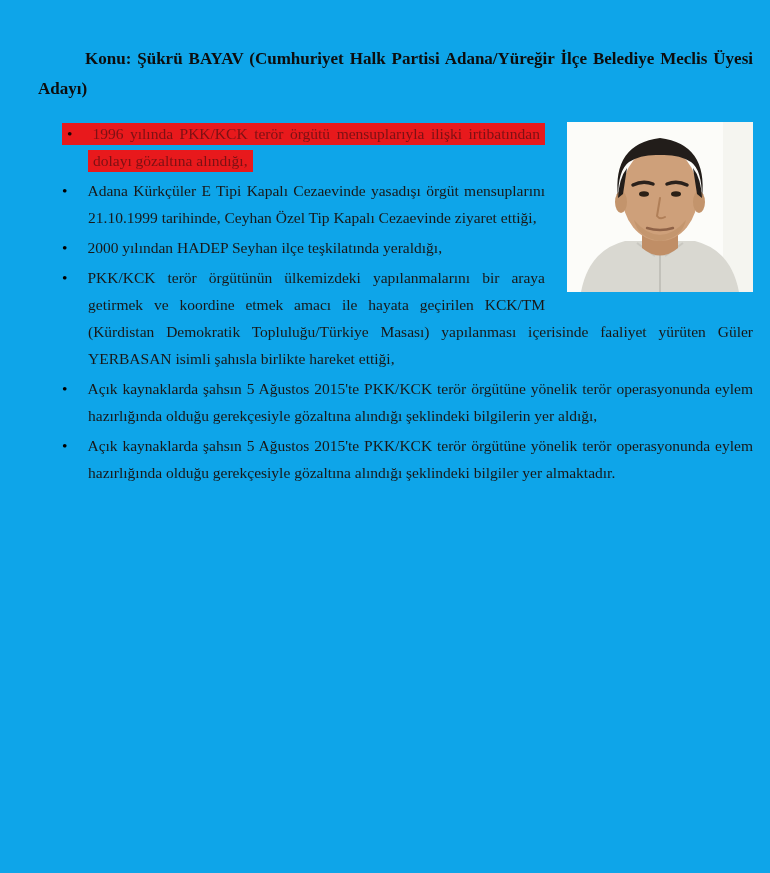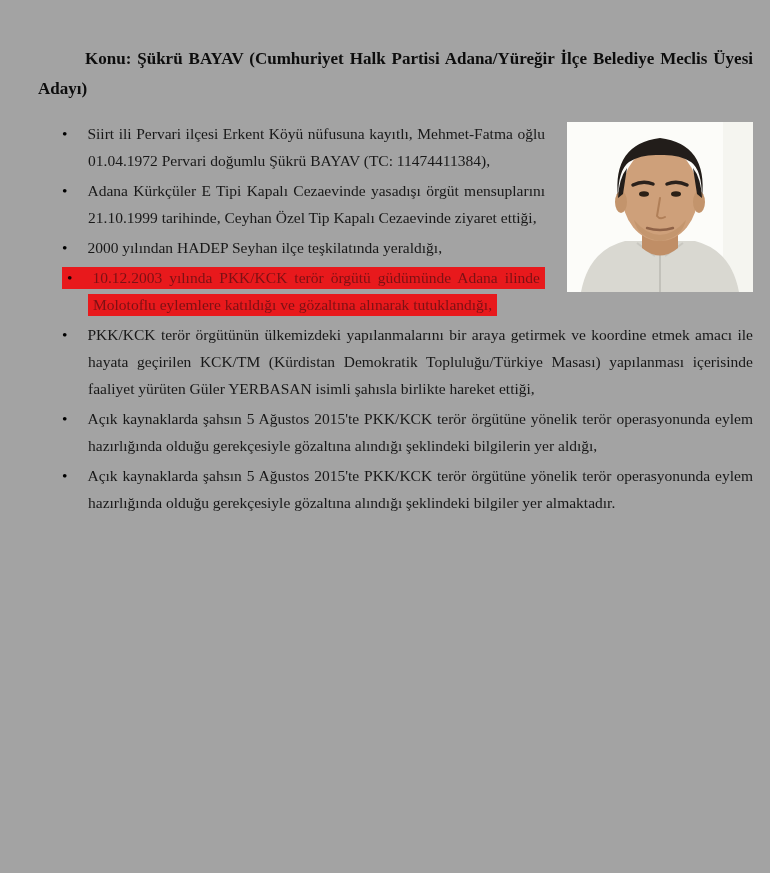--- a/index.html
+++ b/index.html
@@ -12,21 +12,21 @@
     height: 873px;
     font-family: "Liberation Serif", "DejaVu Serif", serif;
     color: #181818;
     overflow: hidden;
   }
   .page {
     box-sizing: border-box;
     width: 770px;
     height: 873px;
     padding: 44px 17px 0 38px;
-    background: #a3a3a3;
+    background: #0ea5e9;
   }
   .doc-title {
     font-size: 17px;
     font-weight: bold;
     color: #0d0d0d;
     line-height: 30px;
     text-indent: 47px;
     text-align: justify;
     margin: 0 0 16px 0;
   }
@@ -105,36 +105,33 @@
         <ellipse cx="109" cy="72" rx="5" ry="2.8" fill="#2b2016"></ellipse>
 
         <path d="M93,76 L90,94 Q93,98 98,95" stroke="#b07f58" stroke-width="2" fill="none" stroke-linecap="round"></path>
 
         <path d="M67,98 Q93,128 119,98 Q115,116 93,119 Q71,116 67,98 Z" fill="#b8895f" opacity="0.45"></path>
 
         <path d="M80,106 Q93,110 106,106" stroke="#8f6247" stroke-width="2.4" fill="none" stroke-linecap="round"></path>
       </svg>
     </div>
 
-    <div class="li">
-      <span class="line"><span class="bullet">•</span><span class="txt">Siirt ili Pervari ilçesi Erkent Köyü nüfusuna kayıtlı, Mehmet-Fatma oğlu 01.04.1972 Pervari doğumlu Şükrü BAYAV (TC: 11474411384),</span></span>
+
+    <div class="li red">
+      <span class="line"><span class="bullet">•</span><span class="txt">1996 yılında PKK/KCK terör örgütü mensuplarıyla ilişki irtibatından dolayı gözaltına alındığı,</span></span>
     </div>
-
 
     <div class="li">
       <span class="line"><span class="bullet">•</span><span class="txt">Adana Kürkçüler E Tipi Kapalı Cezaevinde yasadışı örgüt mensuplarını 21.10.1999 tarihinde, Ceyhan Özel Tip Kapalı Cezaevinde ziyaret ettiği,</span></span>
     </div>
 
     <div class="li">
       <span class="line"><span class="bullet">•</span><span class="txt">2000 yılından HADEP Seyhan ilçe teşkilatında yeraldığı,</span></span>
     </div>
 
-    <div class="li red">
-      <span class="line"><span class="bullet">•</span><span class="txt">10.12.2003 yılında PKK/KCK terör örgütü güdümünde Adana ilinde Molotoflu eylemlere katıldığı ve gözaltına alınarak tutuklandığı,</span></span>
-    </div>
 
 
     <div class="li">
       <span class="line"><span class="bullet">•</span><span class="txt">PKK/KCK terör örgütünün ülkemizdeki yapılanmalarını bir araya getirmek ve koordine etmek amacı ile hayata geçirilen KCK/TM (Kürdistan Demokratik Topluluğu/Türkiye Masası) yapılanması içerisinde faaliyet yürüten Güler YERBASAN isimli şahısla birlikte hareket ettiği,</span></span>
     </div>
 
 
     <div class="li">
       <span class="line"><span class="bullet">•</span><span class="txt">Açık kaynaklarda şahsın 5 Ağustos 2015'te PKK/KCK terör örgütüne yönelik terör operasyonunda eylem hazırlığında olduğu gerekçesiyle gözaltına alındığı şeklindeki bilgilerin yer aldığı,</span></span>
     </div>

